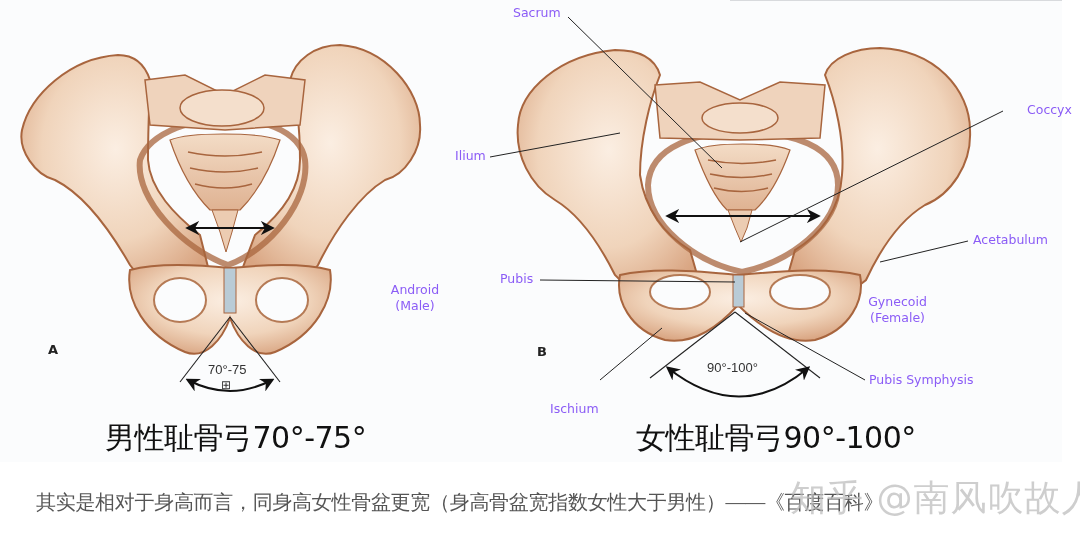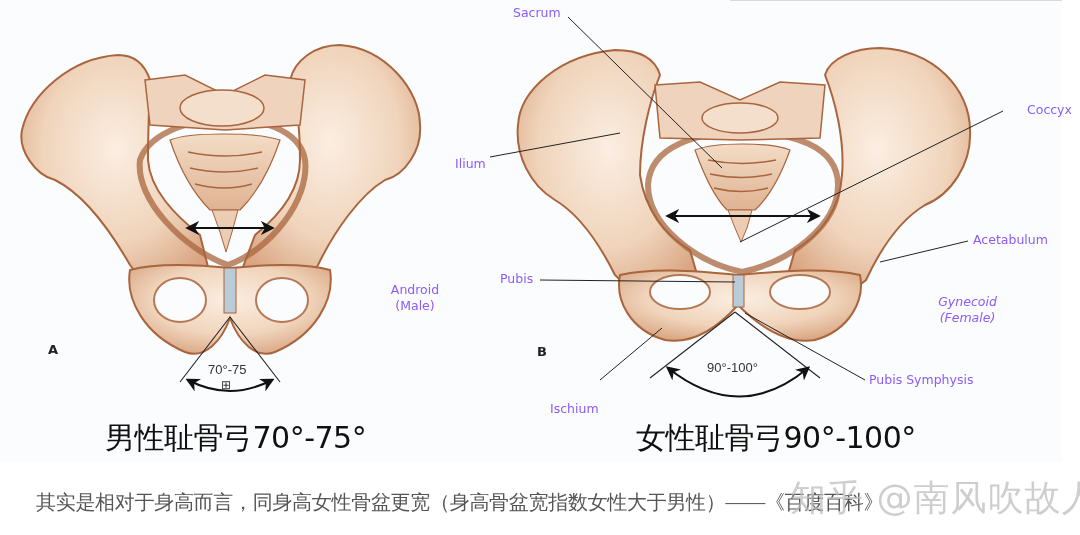--- a/index.html
+++ b/index.html
@@ -104,32 +104,32 @@
     <line x1="490" y1="157" x2="620" y2="133"></line>
     <line x1="1003" y1="111" x2="740" y2="242"></line>
     <line x1="968" y1="241" x2="880" y2="262"></line>
     <line x1="540" y1="280" x2="735" y2="282"></line>
     <line x1="600" y1="380" x2="662" y2="328"></line>
     <line x1="865" y1="380" x2="745" y2="313"></line>
   </g>
 </svg>
 
 <div class="lbl" style="left:513px; top:7px;">Sacrum</div>
-<div class="lbl" style="left:455px; top:158px;">Ilium</div>
+<div class="lbl" style="left:455px; top:150px;">Ilium</div>
 <div class="lbl" style="left:1008px; top:104px;margin-left:19px;">Coccyx</div>
 <div class="lbl" style="left:973px; top:234px;text-align:right;">Acetabulum</div>
 <div class="lbl" style="left:500px; top:273px;">Pubis</div>
 <div class="lbl" style="left:550px; top:378px;margin-top:25px;">Ischium</div>
 <div class="lbl" style="left:869px; top:374px;">Pubis Symphysis</div>
 
 <div class="lbl center" style="left:384px; top:282px; width:62px;">
   <div>Android</div>
   <div>(Male)</div>
 </div>
-<div class="lbl center" style="left:930px; top:294px; width:75px;font-style:italic;">
+<div class="lbl center" style="left:860px; top:294px; width:75px;">
   <div>Gynecoid</div>
   <div>(Female)</div>
 </div>
 
 <div class="panel-letter" style="left:48px; top:342px;">A</div>
 <div class="panel-letter" style="left:537px; top:344px;">B</div>
 
 <div class="angle-text" style="left:208px; top:362px;">70°-75</div>
 <div class="angle-text" style="left:221px; top:378px; font-size:12px;">⊞</div>
 <div class="angle-text" style="left:707px; top:360px;">90°-100°</div>

